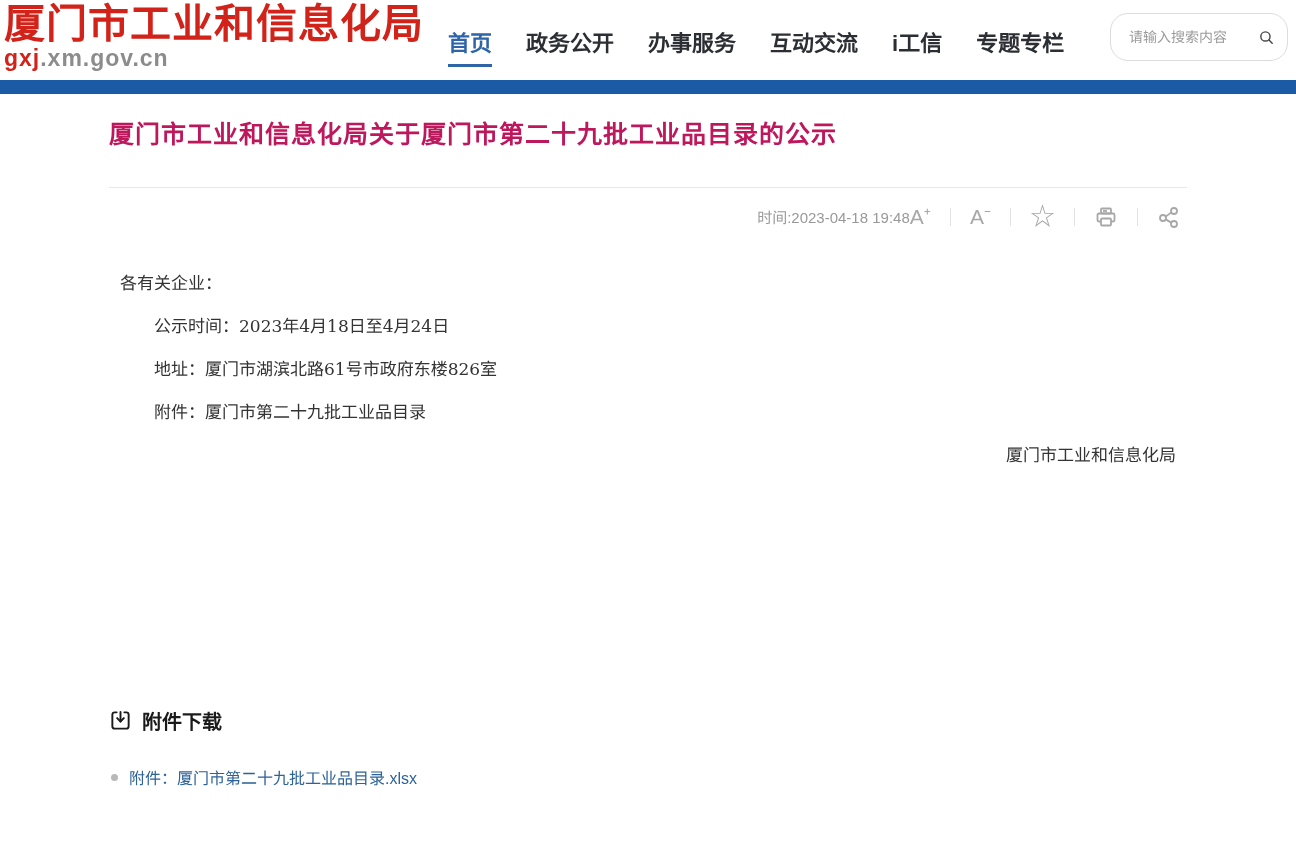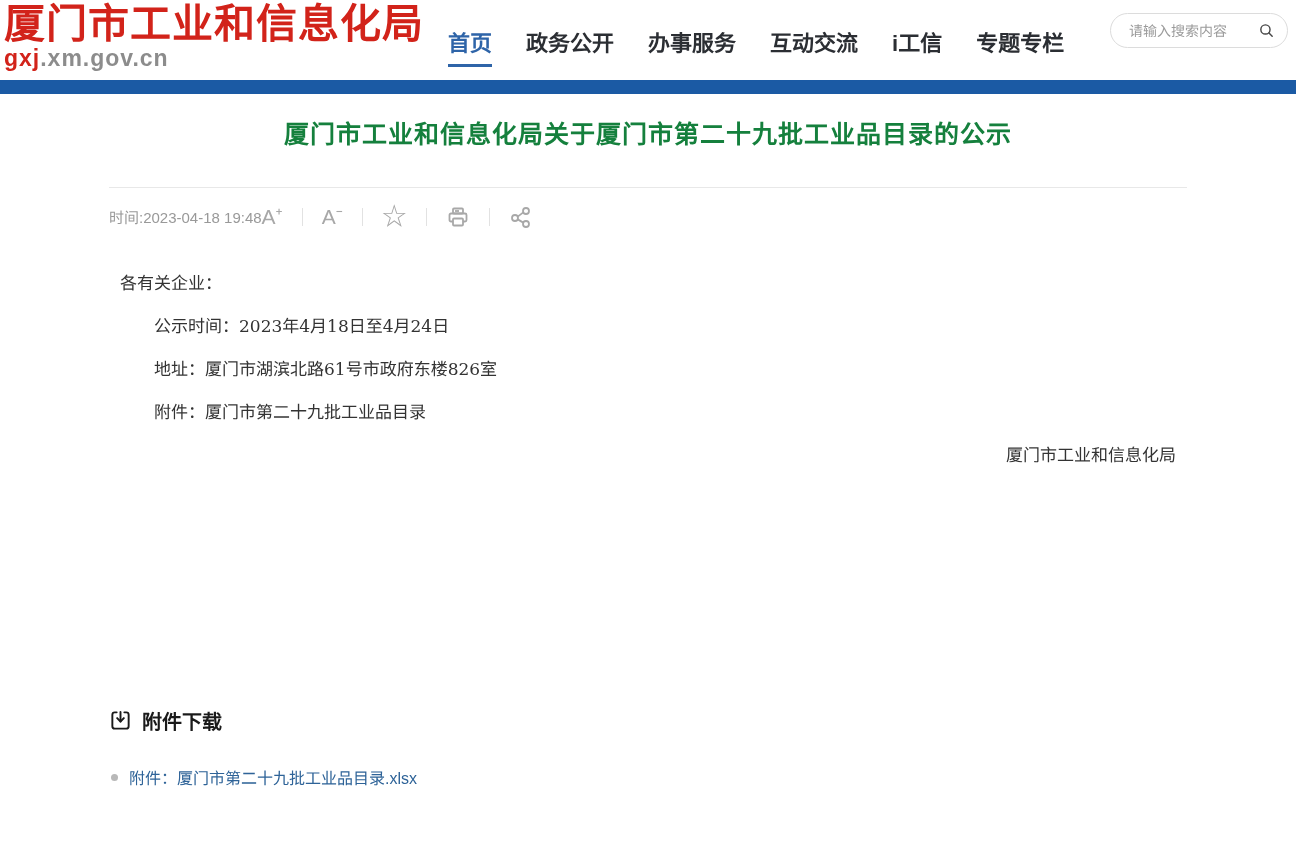--- a/index.html
+++ b/index.html
@@ -56,21 +56,21 @@
   }
   .nav-item.active {
     color: #2e64a8;
     border-bottom: 3px solid #2e64a8;
   }
 
   .search-box {
     margin-left: auto;
     margin-top: 9px;
     width: 178px;
-    height: 35px;
+    height: 48px;
     border: 1px solid #dcdcdc;
     border-radius: 18px;
     display: flex;
     align-items: center;
     padding: 0 12px 0 16px;
     background: #fff;
   }
   .search-input {
     border: none;
     outline: none;
@@ -82,32 +82,32 @@
   }
   .search-input::placeholder { color: #9b9b9b; }
   .search-icon { flex: 0 0 auto; display: flex; cursor: pointer; color: #444; }
 
   .blue-bar { height: 14px; background: #1b5aa4; width: 100%; }
 
   
   .content { width: 1078px; margin: 0 auto; }
   .article-title {
     margin: 20px 0 0 0;
-    text-align: center;
+    text-align: left;
     font-size: 25px;
     font-weight: bold;
-    color: #15803d;
+    color: #be185d;
     letter-spacing: 1px;
     font-family: "Liberation Sans", sans-serif;
   }
   .title-divider { border: none; border-top: 1px solid #e8e8e8; margin: 37px 0 0 0; }
 
   .meta-row {
     display: flex;
-    justify-content: flex-start;
+    justify-content: flex-end;
     align-items: center;
     padding: 16px 0 14px 0;
   }
   .publish-time { color: #999; font-size: 15px; }
   .tools { display: flex; align-items: center; color: #a8a8a8; }
   .tool {
     font-size: 21px;
     line-height: 1;
     padding: 0 19px;
     cursor: pointer;

